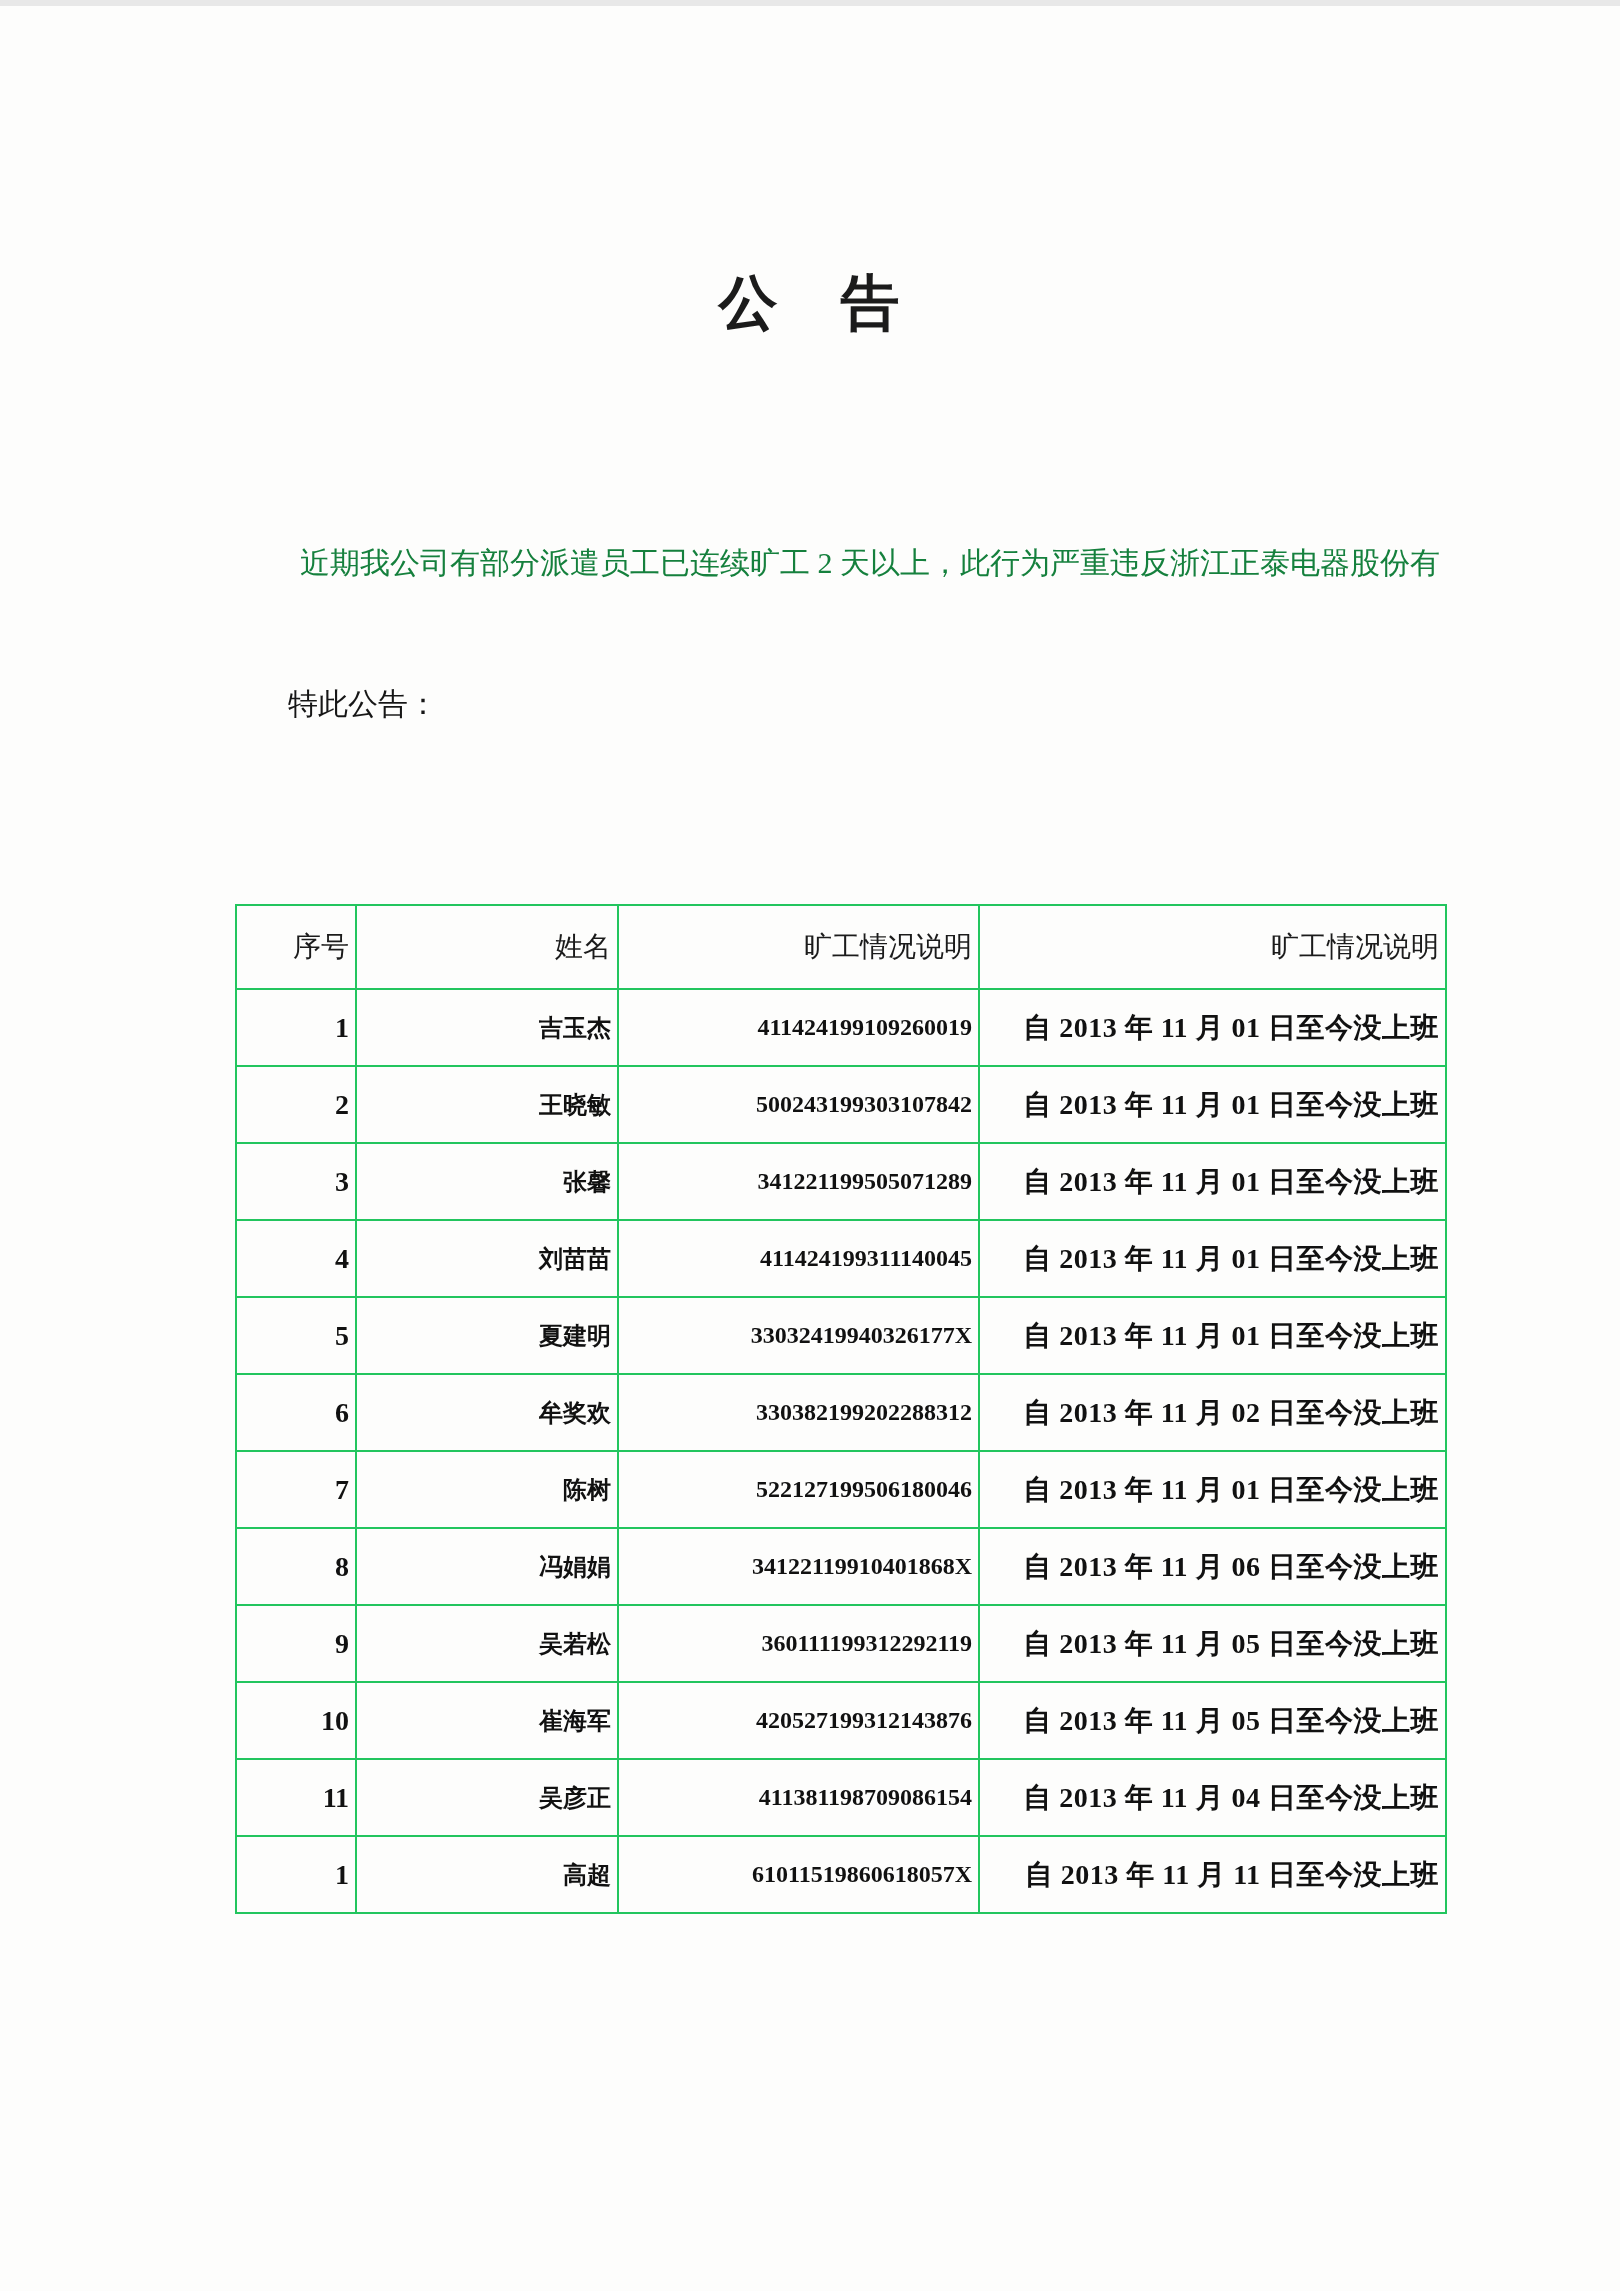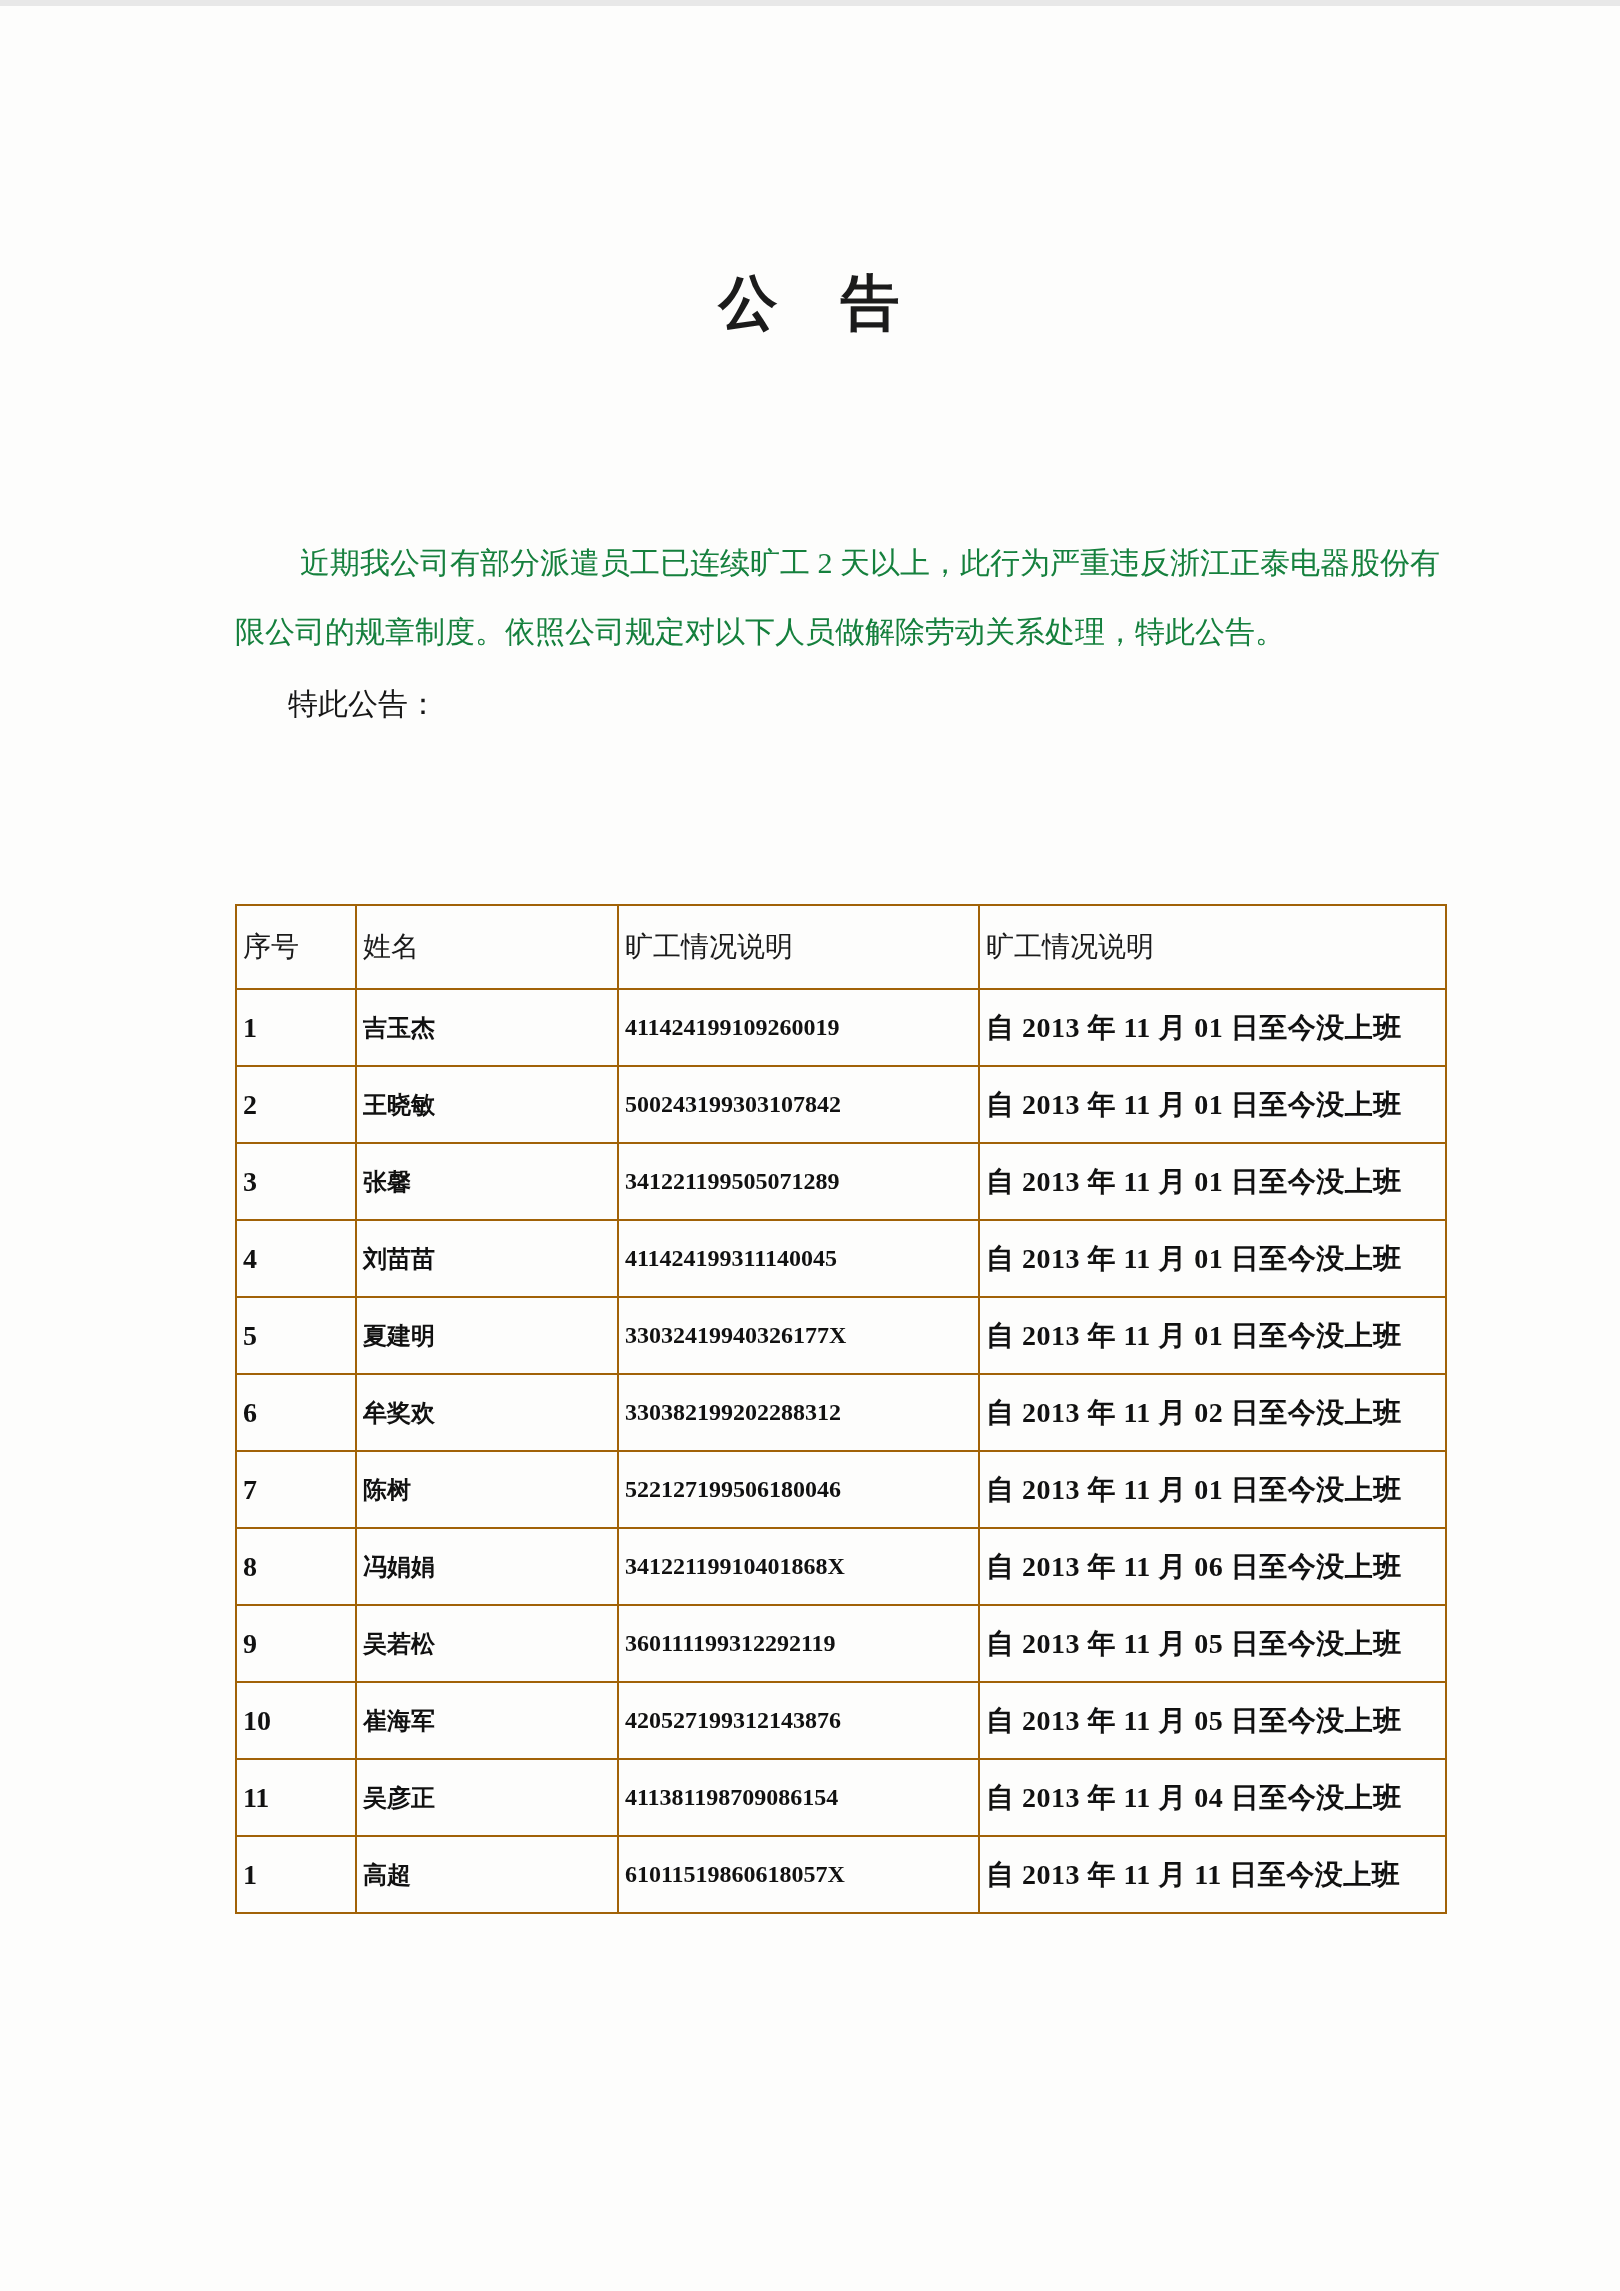--- a/index.html
+++ b/index.html
@@ -50,22 +50,22 @@
   }
   table.notice-table {
     position: absolute;
     top: 898px;
     left: 235px;
     border-collapse: collapse;
     table-layout: fixed;
     background: transparent;
   }
   .notice-table th, .notice-table td {
-    border: 2px solid #a16207;
-    text-align: left;
+    border: 2px solid #22c55e;
+    text-align: right;
     vertical-align: middle;
     padding: 0 5.9px;
     overflow: hidden;
   }
   .notice-table th {
     height: 82px;
     font-size: 28px;
     font-weight: normal;
     color: #1b1b1b;
   }
@@ -80,21 +80,20 @@
 </style>
 </head>
 <body>
 
 <div class="page">
 
   <div class="doc-title">公　告</div>
 
   <div class="doc-body">
     <span class="para-line first">近期我公司有部分派遣员工已连续旷工 2 天以上，此行为严重违反浙江正泰电器股份有</span>
-    <span class="para-line">限公司的规章制度。依照公司规定对以下人员做解除劳动关系处理，特此公告。</span>
   </div>
 
   <div class="list-intro">特此公告：</div>
 
   <table class="notice-table">
     <colgroup>
       <col style="width:120px">
       <col style="width:262px">
       <col style="width:361px">
       <col style="width:467px">

